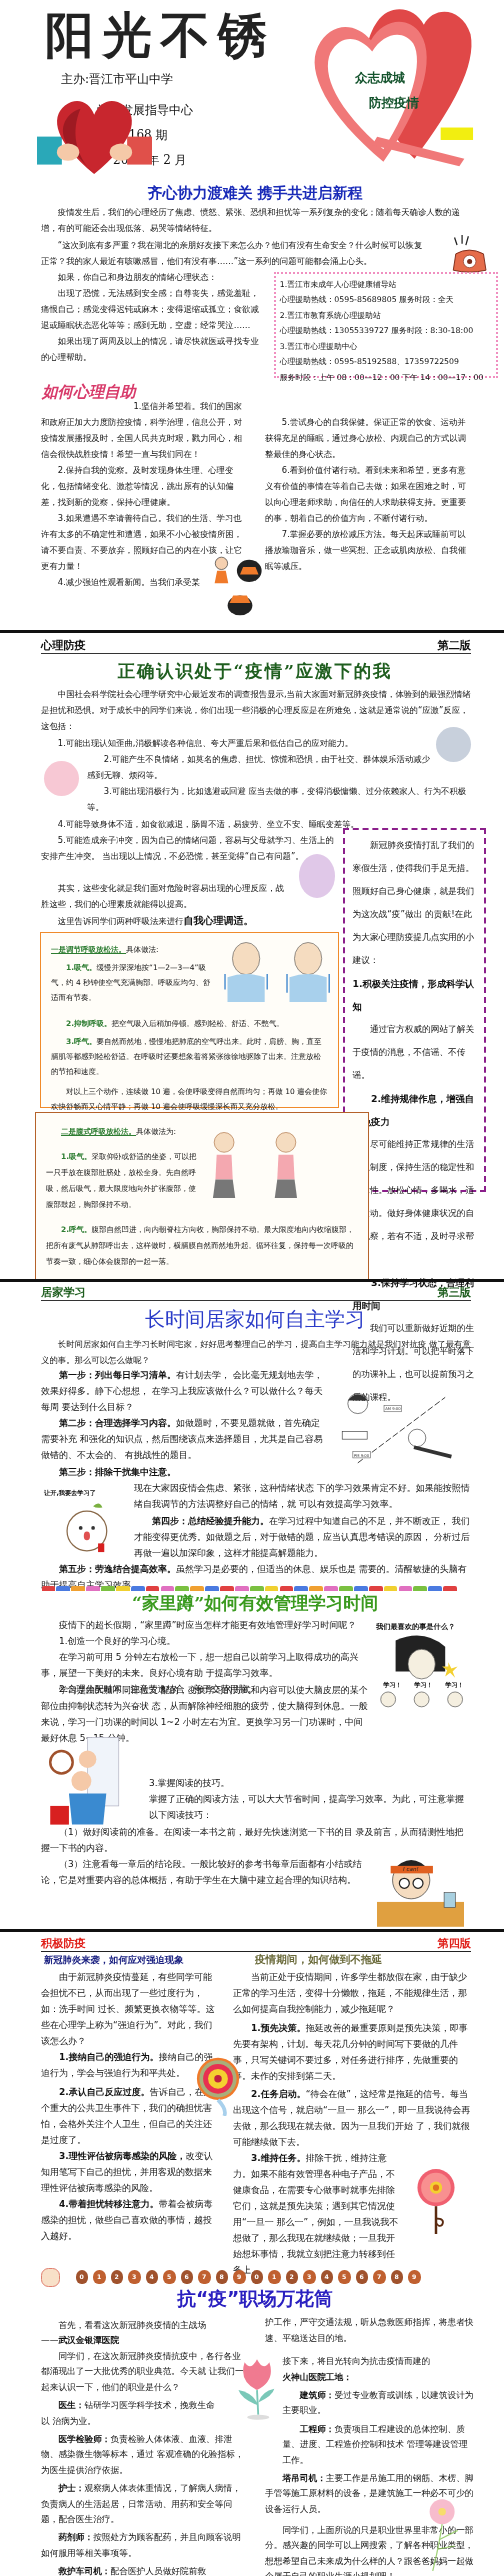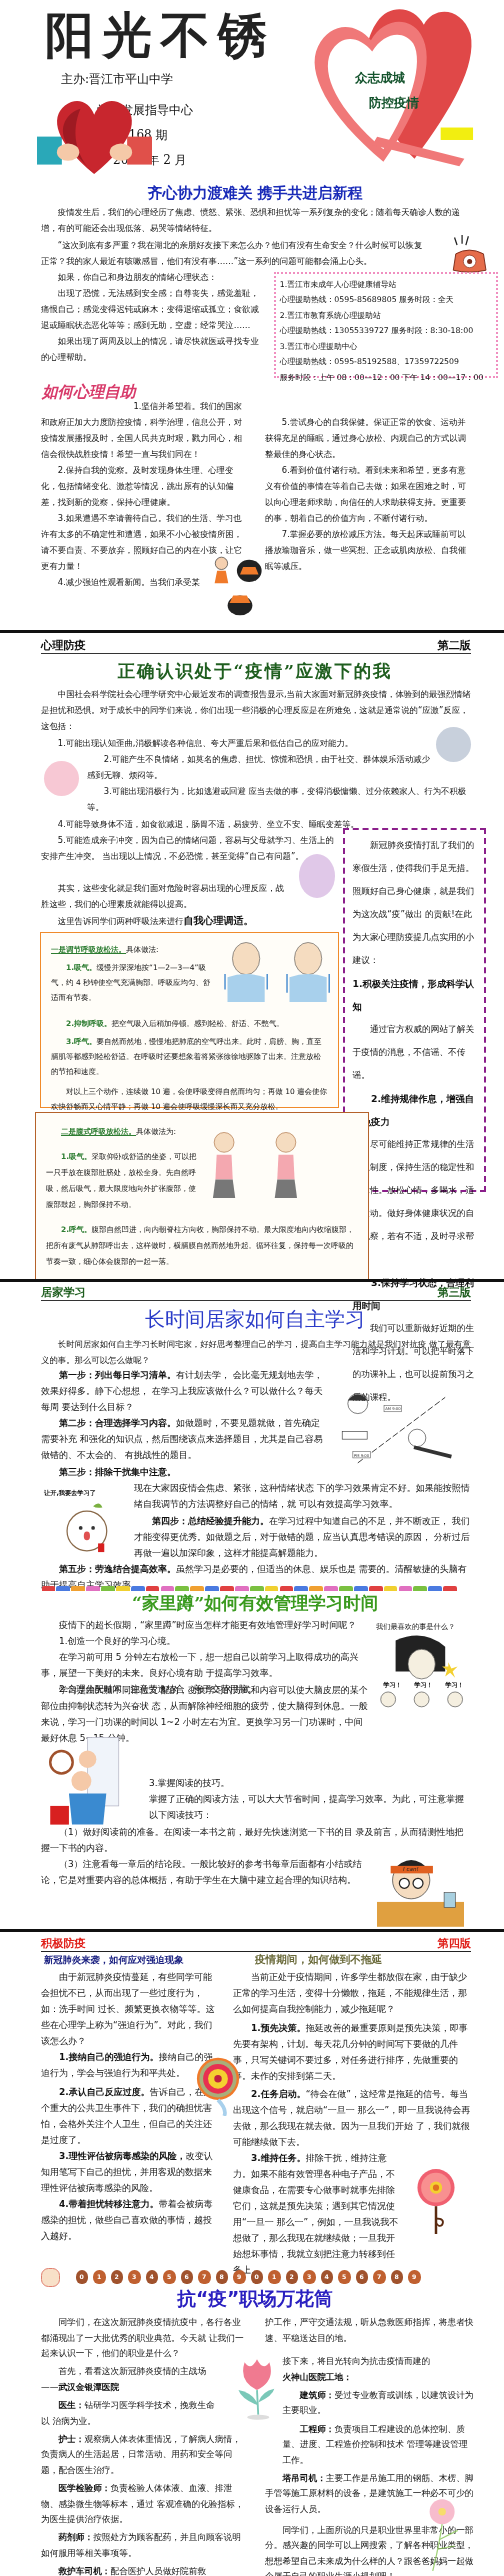--- a/index.html
+++ b/index.html
@@ -221,21 +221,21 @@
   <span class="train" style="background:#e04040"></span><span class="train" style="background:#4a7ae0"></span><span class="train" style="background:#f0a030"></span><span class="train" style="background:#e070c0"></span><span class="train" style="background:#7ac040"></span><span class="train" style="background:#f0d030"></span><span class="train" style="background:#4a7ae0"></span><span class="train" style="background:#e04040"></span><span class="train" style="background:#e070c0"></span><span class="train" style="background:#7ac040"></span><span class="train" style="background:#f0a030"></span><span class="train" style="background:#4a7ae0"></span><span class="train" style="background:#e04040"></span><span class="train" style="background:#e070c0"></span><span class="train" style="background:#7ac040"></span><span class="train" style="background:#f0d030"></span><span class="train" style="background:#e04040"></span><span class="train" style="background:#4a7ae0"></span><span class="train" style="background:#f0a030"></span><span class="train" style="background:#e070c0"></span><span class="train" style="background:#7ac040"></span><span class="train" style="background:#4a7ae0"></span><span class="train" style="background:#e04040"></span><span class="train" style="background:#f0d030"></span><span class="train" style="background:#e070c0"></span><span class="train" style="background:#7ac040"></span><span class="train" style="background:#4a7ae0"></span><span class="train" style="background:#e04040"></span>
 </div>
 <div class="abs headline" style="left:37px;top:1591px;width:436px;font-size:17.4px;line-height:25px;color:#3a9a1e;font-family:'DejaVu Serif',serif">“家里蹲”如何有效管理学习时间</div>
 
 <div class="abs" style="left:41px;top:1617px;width:330px;line-height:16px;font-size:9px">
   <p>疫情下的超长假期，“家里蹲”时应当怎样才能更有效地管理好学习时间呢？</p>
   <p>1.创造一个良好的学习心境。</p>
   <p>在学习前可用 5 分钟左右放松一下，想一想自己以前学习上取得成功的高兴事，展望一下美好的未来。良好心境有助 于提高学习效率。</p>
   <p>2.合理分配时间，注意劳逸结合，善于交替用脑。</p>
 </div>
-<div class="abs" style="left:376px;top:1622px;font-size:7.2px;line-height:10px;font-weight:normal">我们最喜欢的事是什么？</div>
+<div class="abs" style="left:376px;top:1622px;font-size:7.2px;line-height:10px;font-weight:bold">我们最喜欢的事是什么？</div>
 <svg class="abs" style="left:377px;top:1634px;width:93px;height:75px" viewBox="0 0 150 120">
   <path d="M30 10 Q75 -10 110 20 L110 60 L30 60Z" fill="#222"></path>
   <ellipse cx="72" cy="48" rx="22" ry="24" fill="#f5efe0" stroke="#444"></ellipse>
   <path d="M115 45 L120 55 L130 52 L122 60 L126 70 L118 62 L110 68 L113 58 L105 52 L115 52Z" fill="#f4d030"></path>
   <circle cx="18" cy="105" r="12" fill="#f5efe0" stroke="#444"></circle>
     <circle cx="72" cy="105" r="12" fill="#f5efe0" stroke="#444"></circle>
     <circle cx="126" cy="105" r="12" fill="#f5efe0" stroke="#444"></circle>
 </svg>
 <div class="abs" style="left:377px;top:1681px;width:93px;display:flex;justify-content:space-around;font-size:6.2px;font-weight:bold;line-height:7.5px">
   <span>学习！</span>
@@ -320,25 +320,25 @@
     <path d="M35 85 Q50 85 45 95 Q40 100 35 92" stroke="#5a2a10" stroke-width="3" fill="none"></path>
 </svg>
 
 <div class="abs" style="left:41px;top:2268px;width:18.7px;height:18.7px;border-radius:40%;background:#f8e0c8;border:1.2px solid #e08070"></div>
 <div class="abs" style="left:73px;top:2268px;width:398px;white-space:nowrap">
   <span class="paw">0</span><span class="paw" style="background:#c06030">1</span><span class="paw">2</span><span class="paw" style="background:#c06030">3</span><span class="paw">4</span><span class="paw" style="background:#c06030">5</span><span class="paw">6</span><span class="paw" style="background:#c06030">7</span><span class="paw">8</span><span class="paw" style="background:#c06030">9</span><span class="paw">0</span><span class="paw" style="background:#c06030">1</span><span class="paw">2</span><span class="paw" style="background:#c06030">3</span><span class="paw">4</span><span class="paw" style="background:#c06030">5</span><span class="paw">6</span><span class="paw" style="background:#c06030">7</span><span class="paw">8</span><span class="paw" style="background:#c06030">9</span>
 </div>
 <div class="abs headline" style="left:37px;top:2286px;width:436px;font-size:18.7px;line-height:26px;color:#2a20c0">抗“疫”职场万花筒</div>
 
 <div class="abs" style="left:41px;top:2315px;width:205px;line-height:15.6px;font-size:8.7px">
+  <p style="margin-top:2.5px;width:181px"><span>首先，看看这次新冠肺炎疫情的主战场——</span><b>武汉金银潭医院</b></p>
   <p style="font-family:'DejaVu Serif',serif">同学们，在这次新冠肺炎疫情抗疫中，各行各业都涌现出了一大批优秀的职业典范。今天就 让我们一起来认识一下，他们的职业是什么？</p>
-  <p style="margin-top:2.5px;width:181px"><span>首先，看看这次新冠肺炎疫情的主战场——</span><b>武汉金银潭医院</b></p>
   <p style="margin-top:2.5px;width:181px"><b>医生：</b><span>钻研学习医学科学技术，挽救生命以 治病为业。</span></p>
+  <p style="margin-top:2.5px"><b>医学检验师：</b><span>负责检验人体体液、血液、排泄物、感染微生物等标本，通过 客观准确的化验指标，为医生提供治疗依据。</span></p>
   <p style="margin-top:2.5px"><b>护士：</b><span>观察病人体表体重情况，了解病人病情，负责病人的生活起居，日常活动、用药和安全等问题，配合医生治疗。</span></p>
-  <p style="margin-top:2.5px"><b>医学检验师：</b><span>负责检验人体体液、血液、排泄物、感染微生物等标本，通过 客观准确的化验指标，为医生提供治疗依据。</span></p>
   <p style="margin-top:2.5px"><b>药剂师：</b><span>按照处方为顾客配药，并且向顾客说明如何服用等相关事项等。</span></p>
   <p style="margin-top:2.5px"><b>救护车司机：</b><span>配合医护人员做好院前救</span></p>
 </div>
 <svg class="abs" style="left:232px;top:2353px;width:50px;height:68px" viewBox="0 0 80 110">
   <path d="M20 15 Q10 45 40 60 Q70 45 60 15 Q50 30 40 10 Q30 30 20 15Z" fill="#f07a90"></path>
   <path d="M40 60 L42 100" stroke="#7ac8b8" stroke-width="3"></path>
   <path d="M42 85 Q15 75 10 60 Q35 65 42 85Z" fill="#7ac8b8"></path>
     <path d="M42 80 Q65 70 68 58 Q48 62 42 80Z" fill="#7ac8b8"></path>
   <ellipse cx="42" cy="104" rx="18" ry="4" fill="#ddd"></ellipse>
 </svg>

